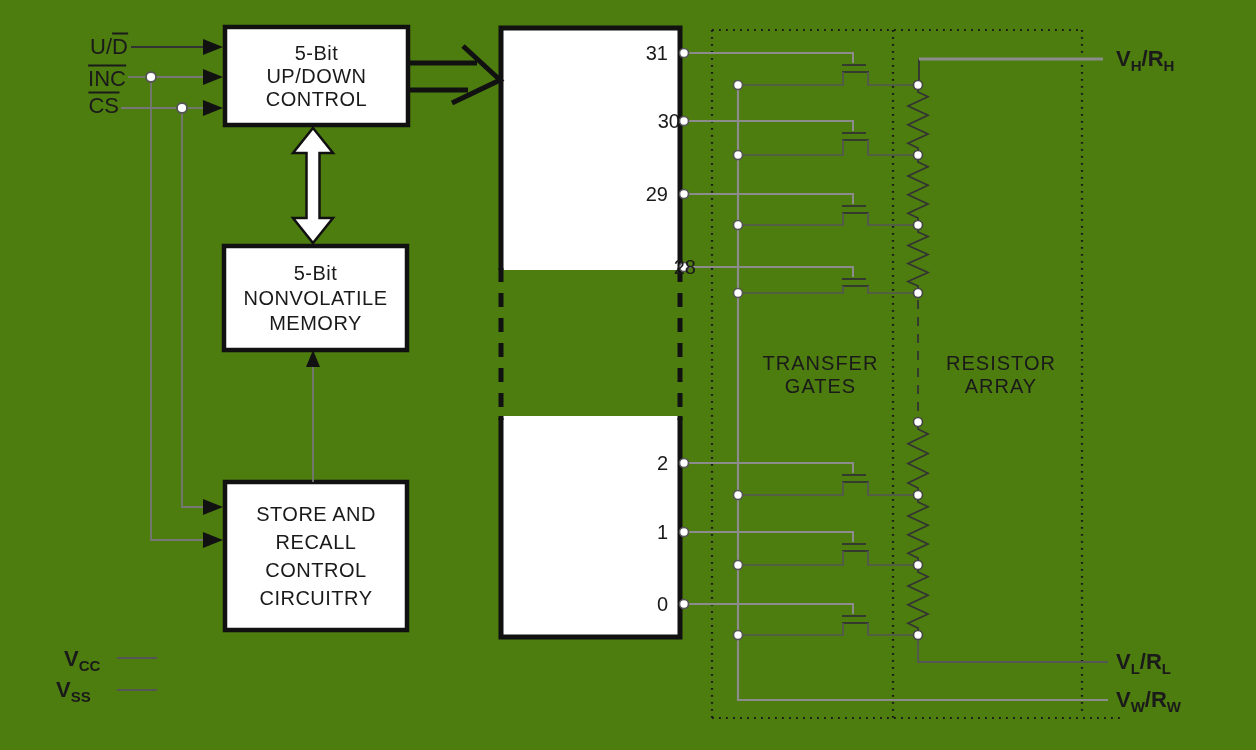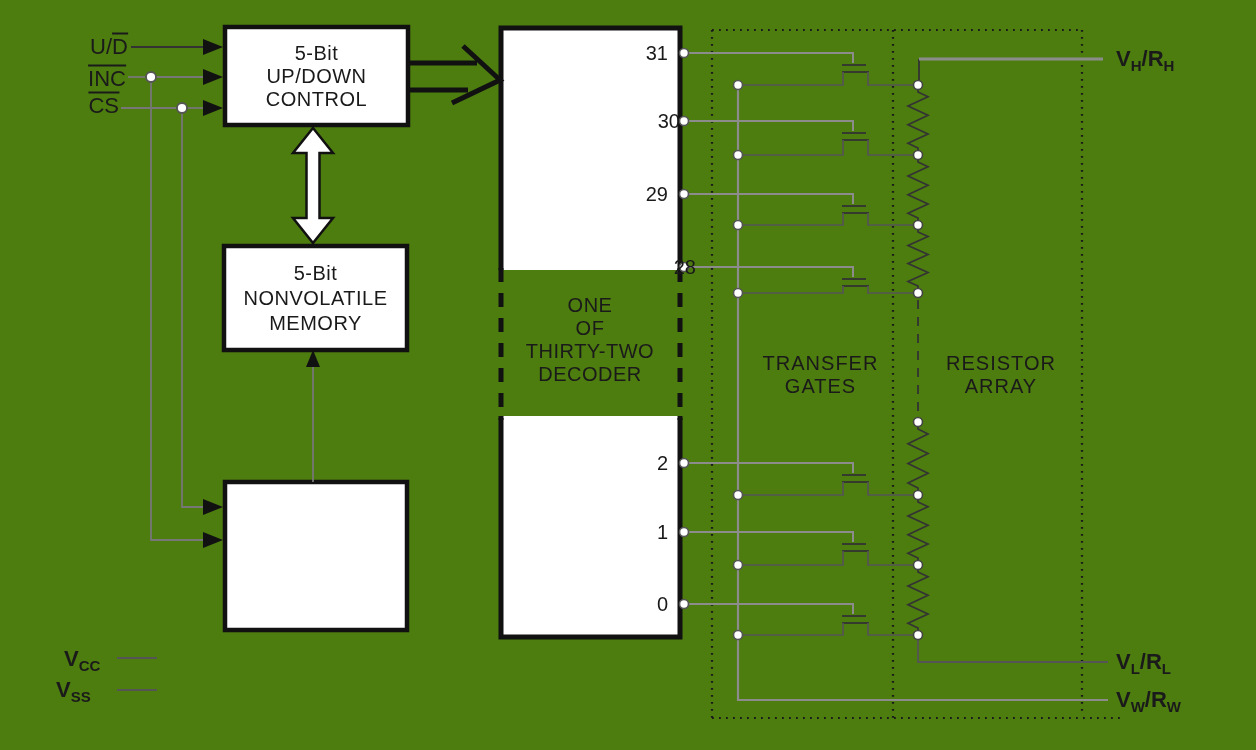--- a/index.html
+++ b/index.html
@@ -150,25 +150,25 @@
 <div class="block-label" style="left:228px;top:30px;width:177px;height:92px;line-height:23px">
   <div>5-Bit</div>
   <div>UP/DOWN</div>
   <div>CONTROL</div>
 </div>
 <div class="block-label" style="left:227px;top:249px;width:177px;height:98px;line-height:25px">
   <div>5-Bit</div>
   <div>NONVOLATILE</div>
   <div>MEMORY</div>
 </div>
-<div class="block-label" style="left:503px;top:290px;width:174px;height:100px;line-height:23px">
-  <div>ONE</div>
-  <div>OF</div>
-  <div>THIRTY-TWO</div>
-  <div>DECODER</div>
+<div class="block-label" style="left:228px;top:485px;width:176px;height:142px;line-height:28px">
+  <div>STORE AND</div>
+  <div>RECALL</div>
+  <div>CONTROL</div>
+  <div>CIRCUITRY</div>
 </div>
 
 <div class="num" style="left:668px;top:53px">31</div>
 <div class="num" style="left:680px;top:121px">30</div>
 <div class="num" style="left:668px;top:194px">29</div>
 <div class="num" style="left:696px;top:267px">28</div>
 <div class="num" style="left:668px;top:463px">2</div>
 <div class="num" style="left:668px;top:532px">1</div>
 <div class="num" style="left:668px;top:604px">0</div>
 

